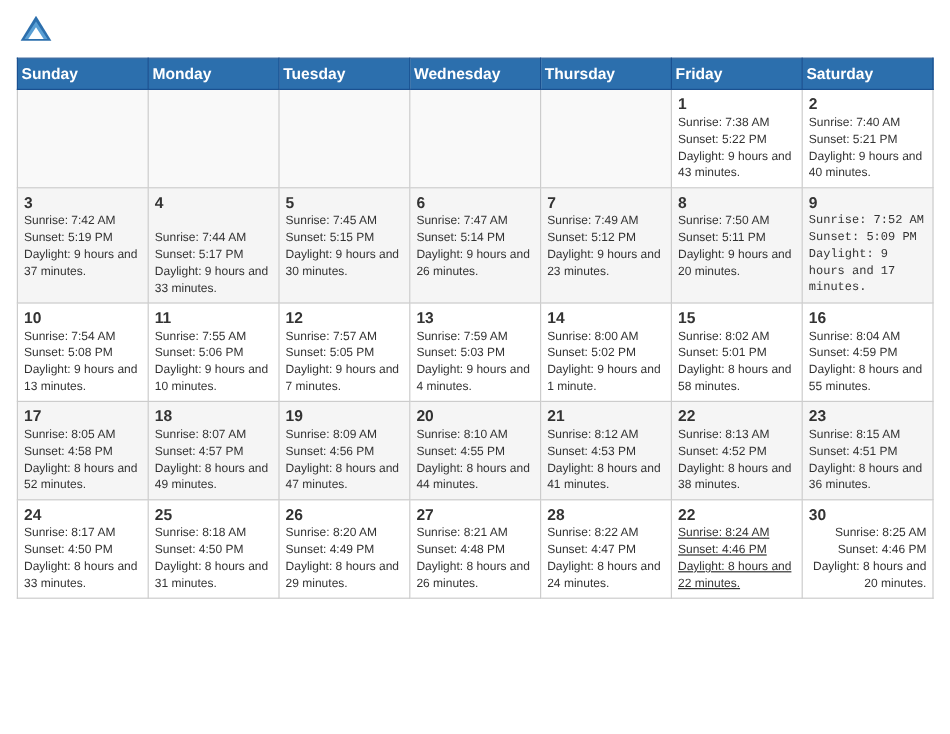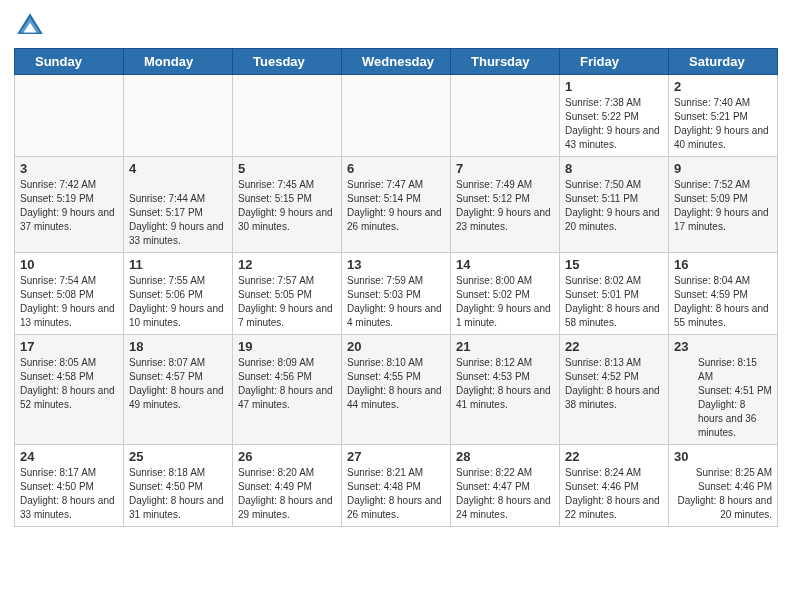--- a/index.html
+++ b/index.html
@@ -59,21 +59,21 @@
     }
     .calendar {
       width: 100%;
       border-collapse: collapse;
       table-layout: fixed;
     }
     .calendar th {
       background: #2c6fad;
       color: #fff;
       text-align: left;
-      padding: 5px 20px;
+      padding: 5px 3px;
       font-size: 13px;
       font-weight: bold;
       border: 1px solid #1a5090;
     }
     .calendar td {
       border: 1px solid #ccc;
       vertical-align: top;
       padding: 4px 5px;
       font-size: 10.5px;
       color: #333;
@@ -185,21 +185,21 @@
 Daylight: 9 hours and 23 minutes.</div>
           </td>
           <td>
             <span class="day-num">8</span>
             <div class="day-info" style="white-space: pre-line;">Sunrise: 7:50 AM
 Sunset: 5:11 PM
 Daylight: 9 hours and 20 minutes.</div>
           </td>
           <td>
             <span class="day-num">9</span>
-            <div class="day-info" style="white-space: pre-line;">Sunrise: 7:52 AM
+            <div class="day-info" style="white-space: pre-line; font-family: Liberation Mono, monospace;">Sunrise: 7:52 AM
 Sunset: 5:09 PM
 Daylight: 9 hours and 17 minutes.</div>
           </td>
         </tr>
         <tr>
           <td>
             <span class="day-num">10</span>
             <div class="day-info" style="white-space: pre-line;">Sunrise: 7:54 AM
 Sunset: 5:08 PM
 Daylight: 9 hours and 13 minutes.</div>
@@ -273,21 +273,21 @@
 Daylight: 8 hours and 41 minutes.</div>
           </td>
           <td>
             <span class="day-num">22</span>
             <div class="day-info" style="white-space: pre-line;">Sunrise: 8:13 AM
 Sunset: 4:52 PM
 Daylight: 8 hours and 38 minutes.</div>
           </td>
           <td>
             <span class="day-num">23</span>
-            <div class="day-info" style="white-space: pre-line; margin-left: 24px;">Sunrise: 8:15 AM
+            <div class="day-info" style="white-space: pre-line;">Sunrise: 8:15 AM
 Sunset: 4:51 PM
 Daylight: 8 hours and 36 minutes.</div>
           </td>
         </tr>
         <tr>
           <td>
             <span class="day-num">24</span>
             <div class="day-info" style="white-space: pre-line;">Sunrise: 8:17 AM
 Sunset: 4:50 PM
 Daylight: 8 hours and 33 minutes.</div>
@@ -311,21 +311,21 @@
 Daylight: 8 hours and 26 minutes.</div>
           </td>
           <td>
             <span class="day-num">28</span>
             <div class="day-info" style="white-space: pre-line;">Sunrise: 8:22 AM
 Sunset: 4:47 PM
 Daylight: 8 hours and 24 minutes.</div>
           </td>
           <td>
             <span class="day-num">22</span>
-            <div class="day-info" style="white-space: pre-line;">Sunrise: 8:24 AM
+            <div class="day-info" style="white-space: pre-line; text-decoration: underline;">Sunrise: 8:24 AM
 Sunset: 4:46 PM
 Daylight: 8 hours and 22 minutes.</div>
           </td>
           <td>
             <span class="day-num">30</span>
             <div class="day-info" style="white-space: pre-line; text-align: right;">Sunrise: 8:25 AM
 Sunset: 4:46 PM
 Daylight: 8 hours and 20 minutes.</div>
           </td>
         </tr>

